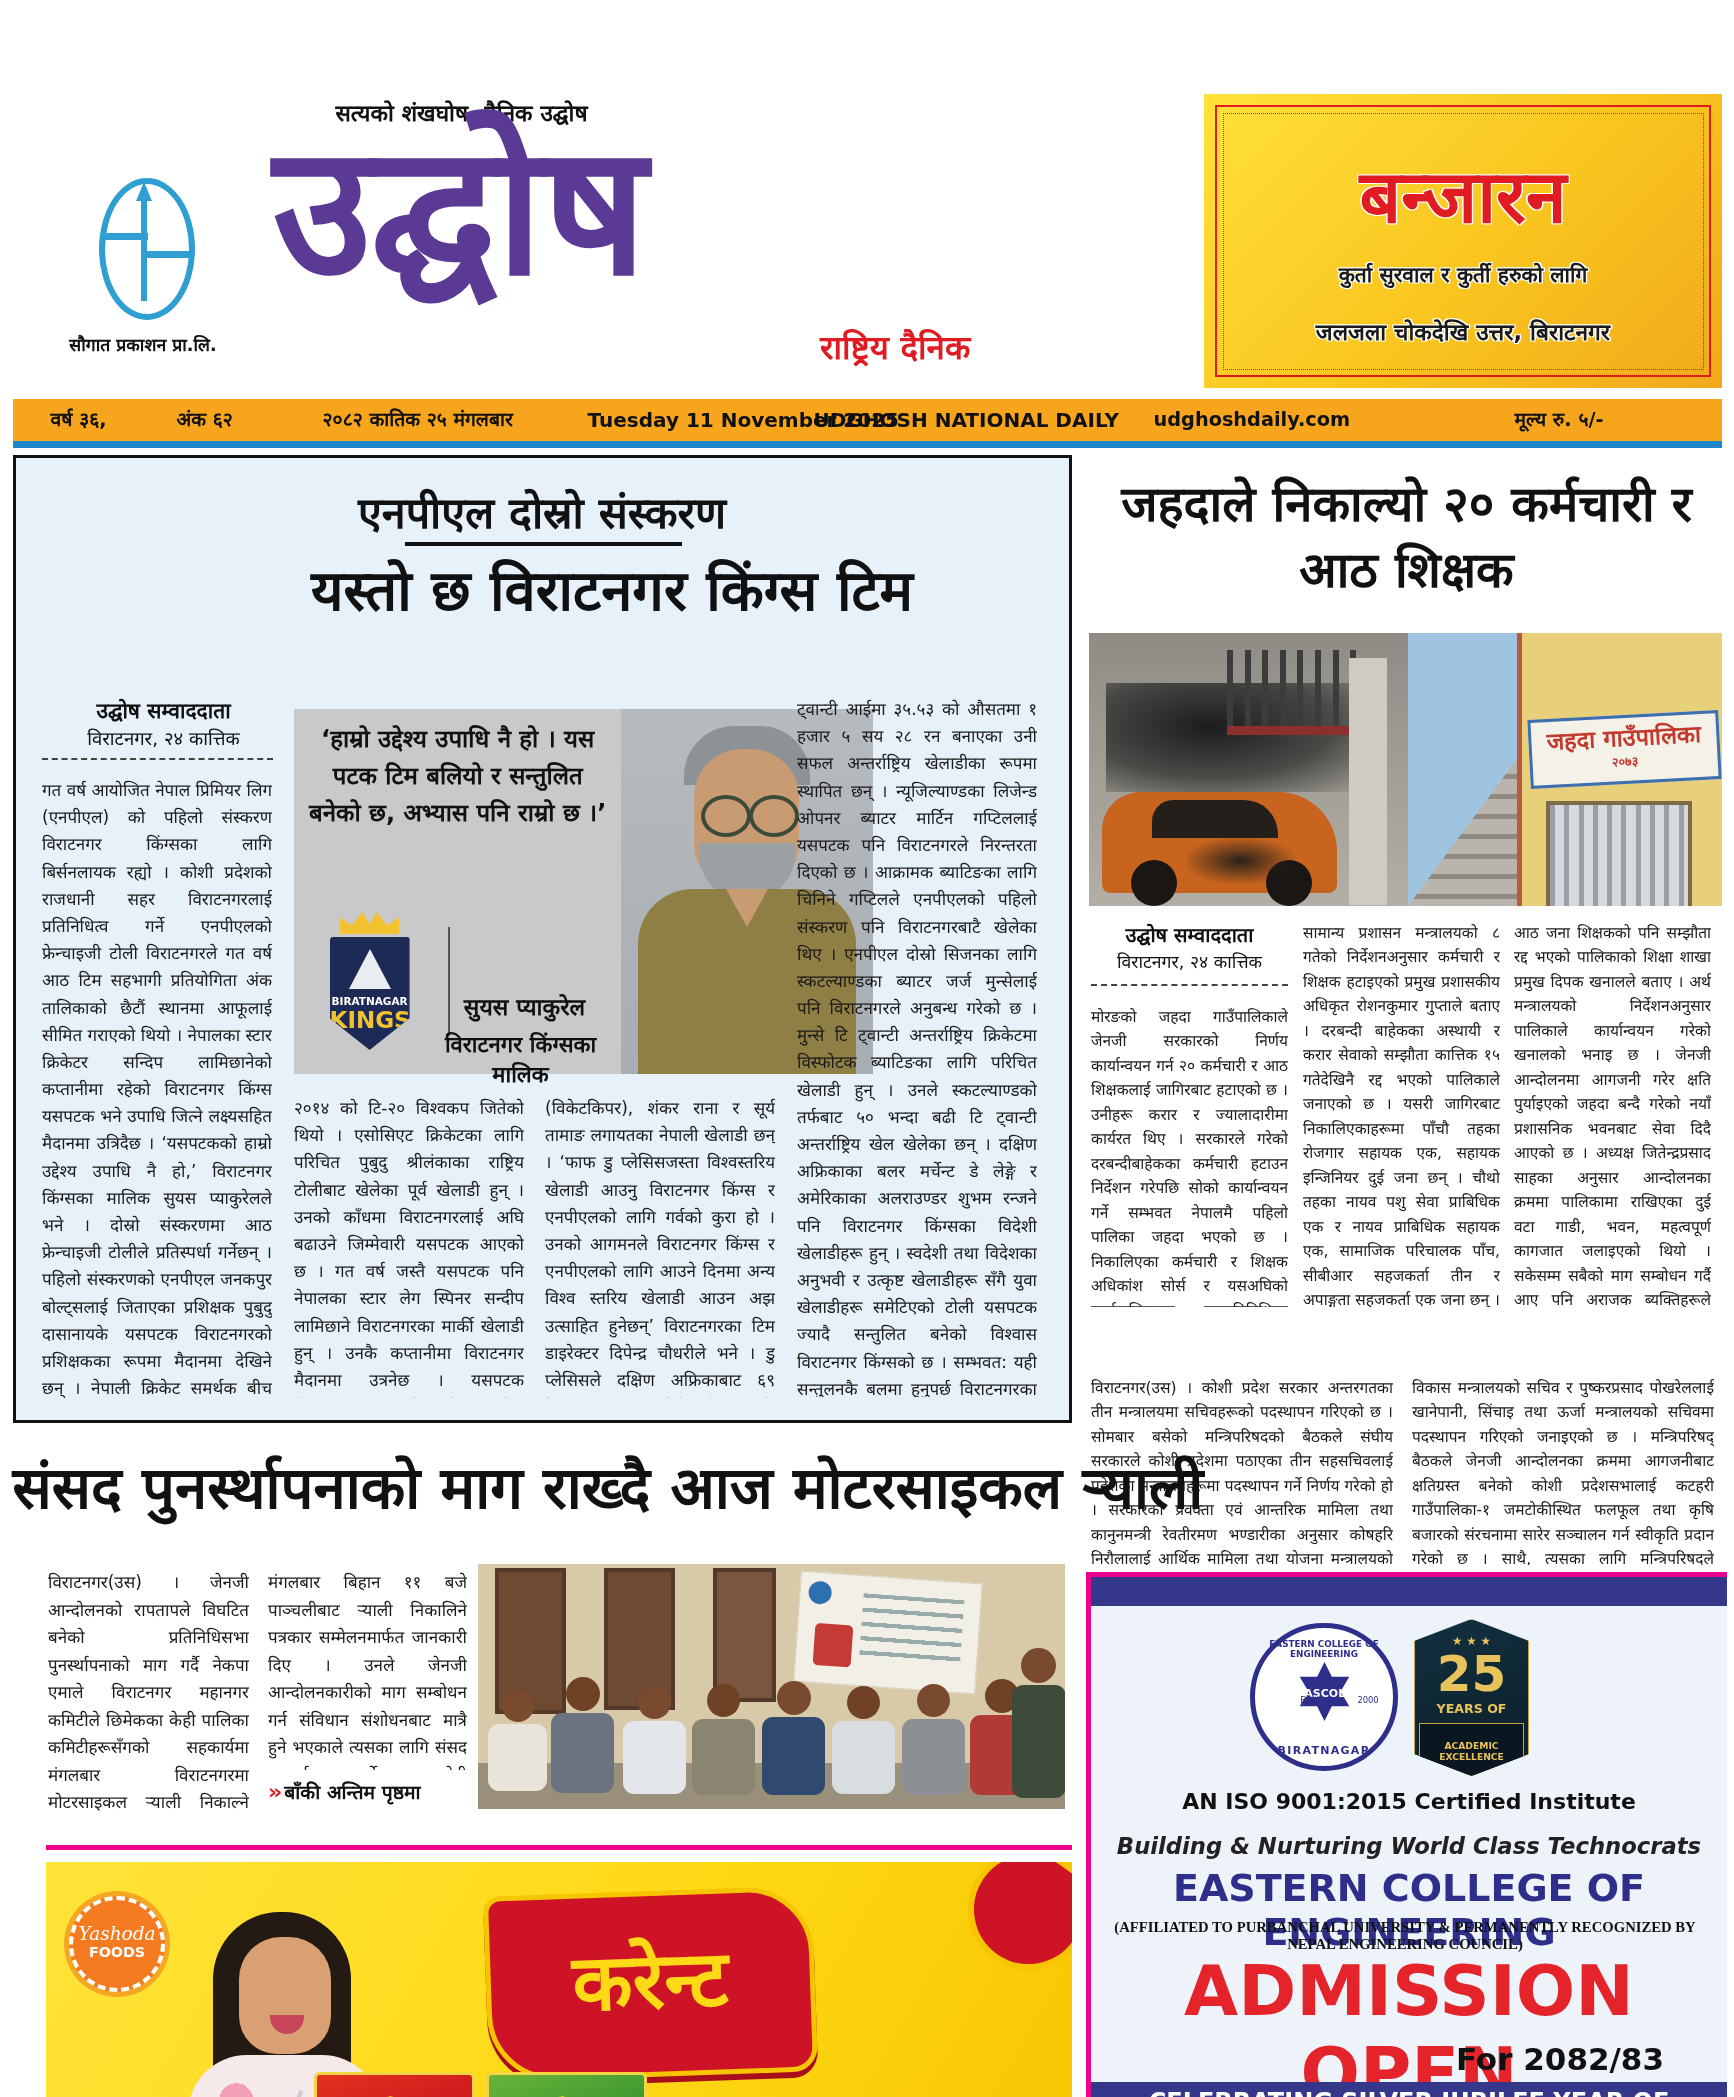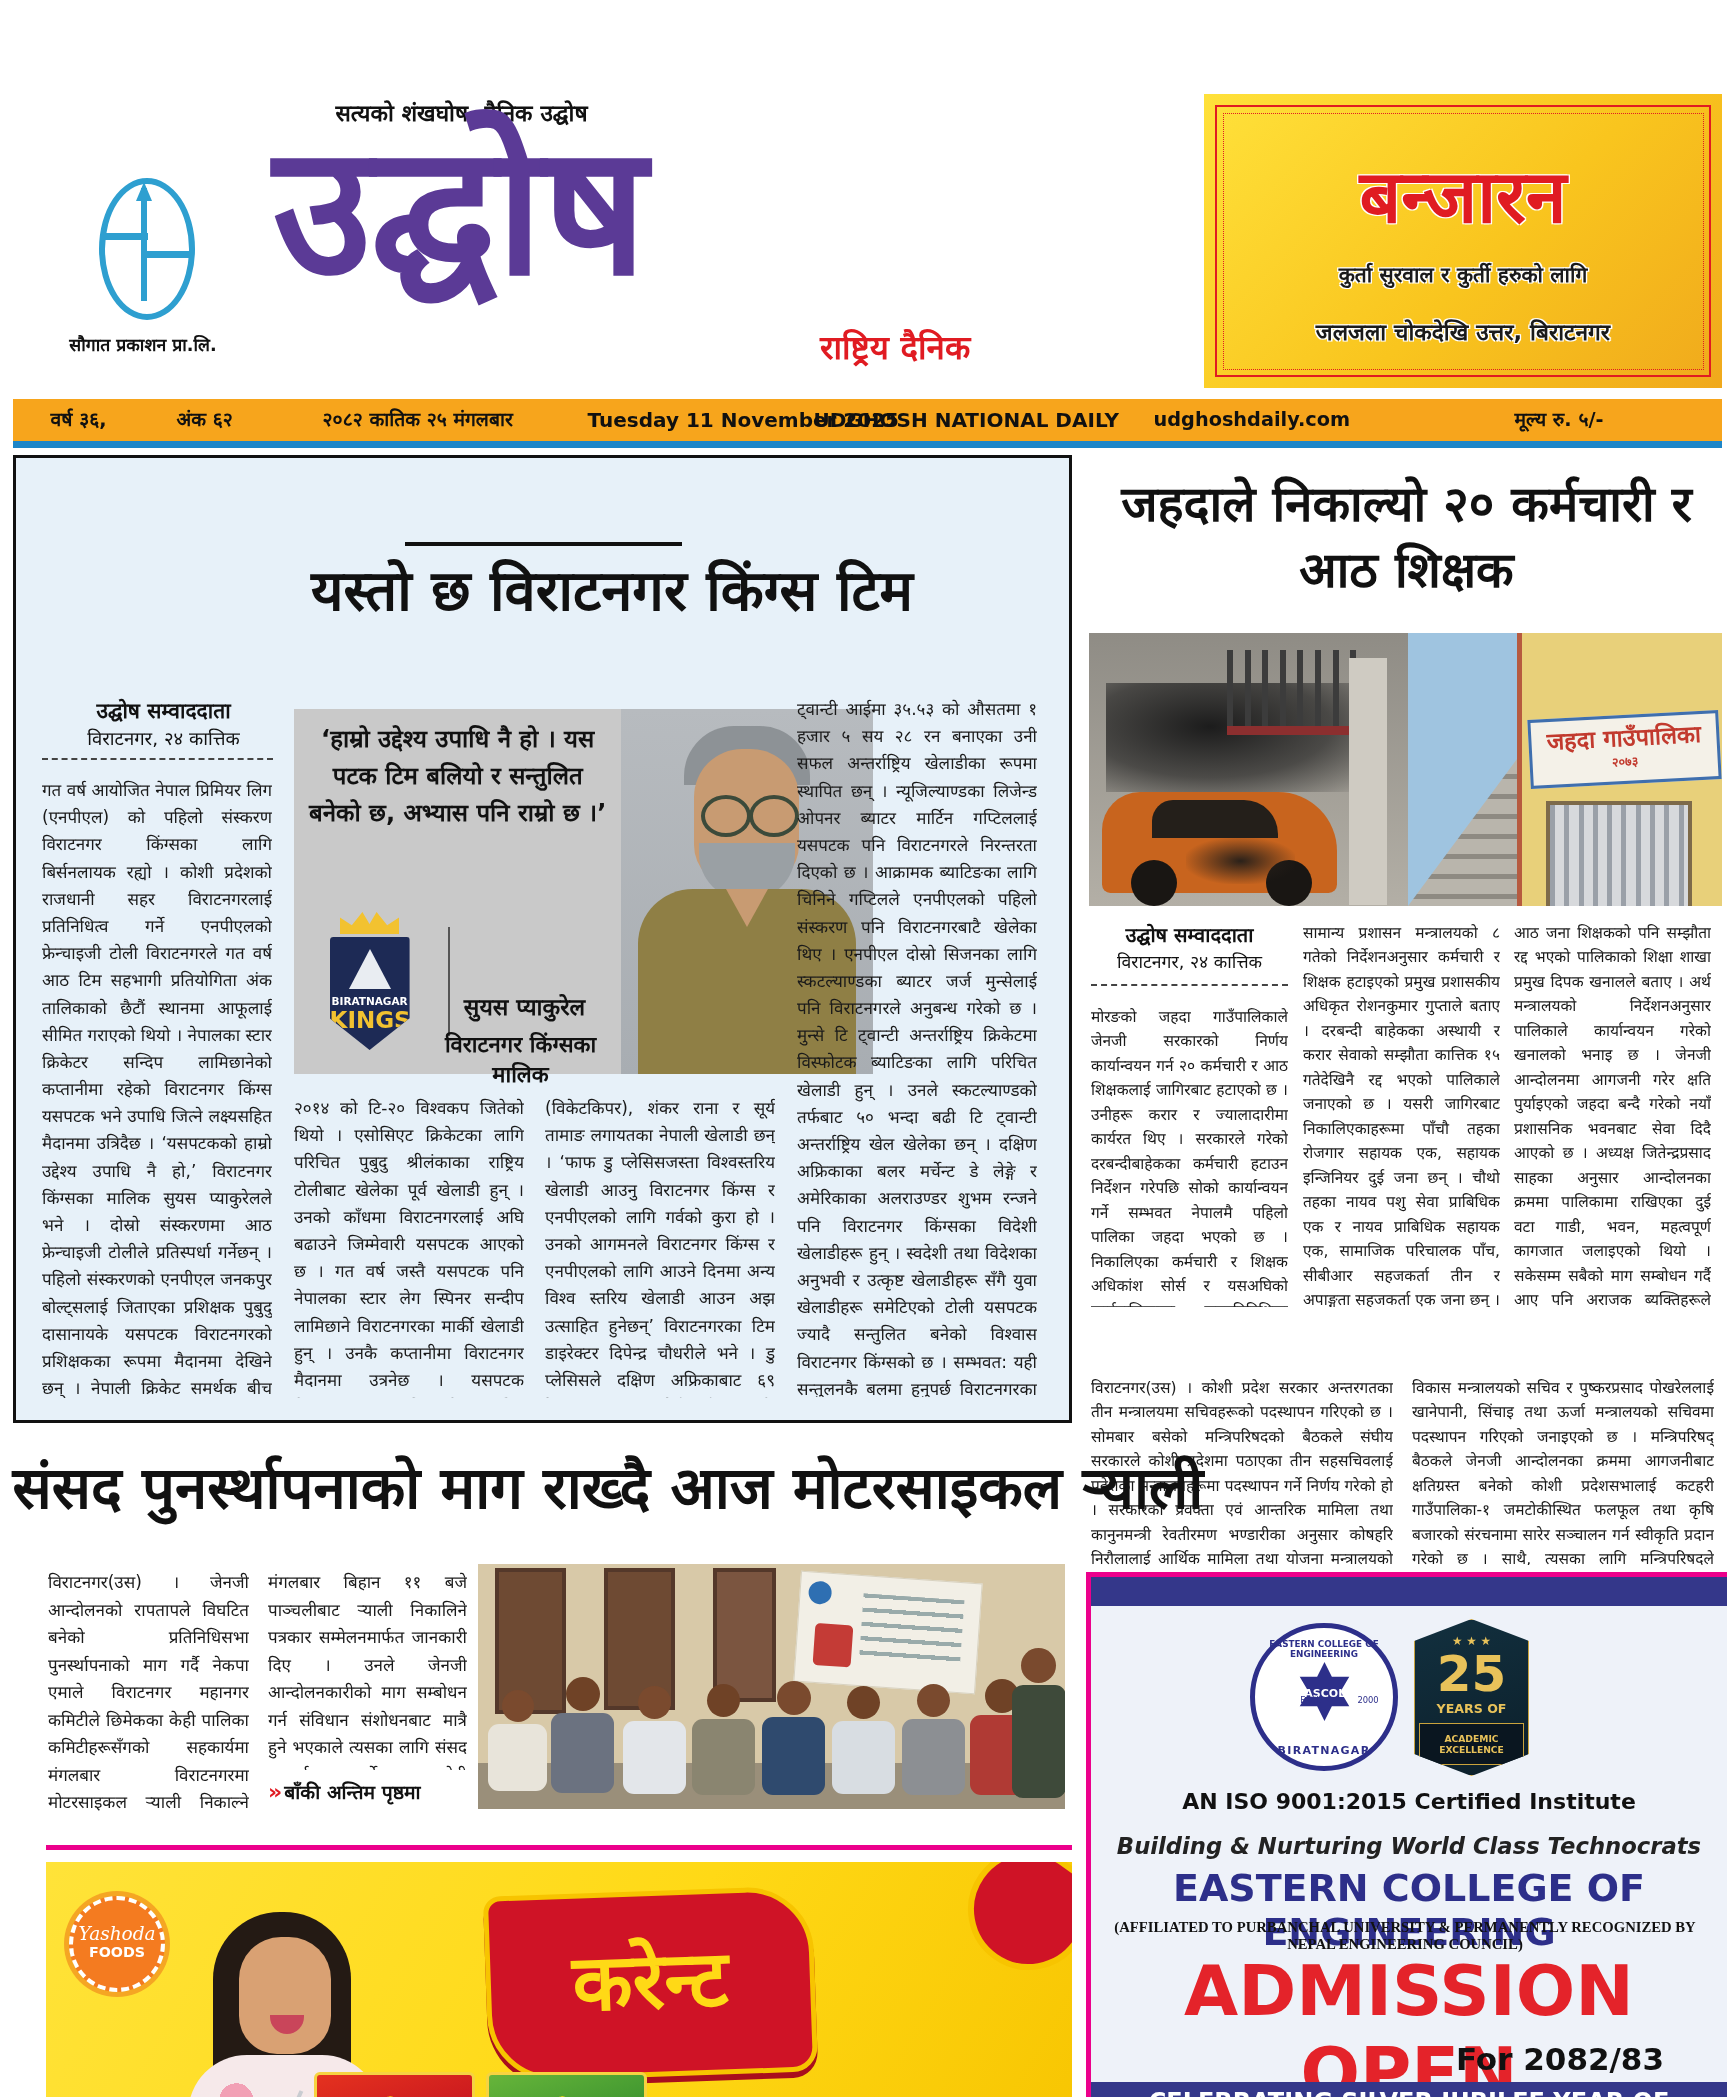--- a/index.html
+++ b/index.html
@@ -42,20 +42,21 @@
     <span class="abs bold" style="left:164px;line-height:42px;font-size:19.3px;">अंक ६२</span>
     <span class="abs bold" style="left:310px;line-height:42px;font-size:19.3px;">२०८२ कातिक २५ मंगलबार</span>
     <span class="abs bold" style="left:575px;line-height:42px;font-size:20px;">Tuesday 11 November 2025</span>
     <span class="abs bold" style="left:801px;line-height:42px;font-size:20px;">UDGHOSH NATIONAL DAILY</span>
     <span class="abs bold" style="left:1141px;line-height:42px;font-size:19.3px;">udghoshdaily.com</span>
     <span class="abs bold" style="left:1502px;line-height:42px;font-size:19.3px;">मूल्य रु. ५/-</span>
   </div>
   <div class="abs" style="left:12.6px;top:441px;width:1709px;height:6.7px;background:#1d86c8;"></div>
 
   <div class="abs" style="left:12.6px;top:455px;width:1053px;height:962px;background:#e7f1f9;border:3.4px solid #111;"></div>
+  <div class="abs bold ctr" style="left:12.6px;top:482px;width:1059px;font-size:43px;">एनपीएल दोस्रो संस्करण</div>
   <div class="abs" style="left:405px;top:542px;width:277px;height:3.8px;background:#111;"></div>
   <div class="abs bold ctr" style="left:12.6px;top:550px;width:1199px;font-size:56px;">यस्तो छ विराटनगर किंग्स टिम</div>
 
   <div class="abs bold" style="left:63px;top:696px;width:201px;font-size:21px;text-align:center;">उद्घोष सम्वाददाता</div>
   <div class="abs ctr" style="left:63px;top:725px;width:201px;font-size:18.5px;">विराटनगर, २४ कात्तिक</div>
   <div class="abs dashsep" style="left:42px;top:758px;width:231px;"></div>
 
   <div class="abs" style="left:294px;top:709px;width:327px;height:365px;background:#c9c9c9;">
     <div class="abs bold ctr" style="left:11.7px;top:11.7px;width:304px;font-size:24px;line-height:1.55;color:#111;">‘हाम्रो उद्देश्य उपाधि नै हो । यस पटक टिम बलियो र सन्तुलित बनेको छ, अभ्यास पनि राम्रो छ ।’</div>
 
@@ -219,21 +220,21 @@
       <div class="abs bold ctr" style="left:36px;top:59px;width:67px;font-size:11px;color:#fff;">EASCOLL</div>
       <div class="abs" style="left:14.3px;top:67px;font-size:8.4px;color:#2d2f8a;margin-left:31px;">Estd.</div>
       <div class="abs" style="right:14.3px;top:67px;font-size:8.4px;color:#2d2f8a;">2000</div>
       <div class="abs ctr bold" style="left:0;bottom:9.2px;width:100%;font-size:11px;color:#2d2f8a;letter-spacing:1.3px;">BIRATNAGAR</div>
     </div>
 
     <div class="abs" style="left:323px;top:42px;width:113px;height:155px;background:linear-gradient(160deg,#12303f,#0c1f2a);clip-path:polygon(50% 0,100% 14%,100% 86%,50% 100%,0 86%,0 14%);border:1.7px solid #caa33c;">
       <div class="ctr" style="margin-top:14.3px;color:#e8c25a;font-size:11.7px;">★ ★ ★</div>
       <div class="ctr bold" style="font-size:50px;color:#e8c25a;line-height:1.05;">25</div>
       <div class="ctr bold" style="font-size:12.6px;color:#e8c25a;">YEARS OF</div>
-      <div class="ctr bold" style="margin:7.6px 4.2px 0;background:#0a1620;border:1.3px solid #caa33c;color:#e8c25a;font-size:9.2px;padding:9px 0;">ACADEMIC EXCELLENCE</div>
+      <div class="ctr bold" style="margin:7.6px 4.2px 0;background:#0a1620;border:1.3px solid #caa33c;color:#e8c25a;font-size:9.2px;padding:16px 0;">ACADEMIC EXCELLENCE</div>
     </div>
 
     <div class="abs bold ctr" style="left:0;top:212px;width:100%;font-size:22px;">AN ISO 9001:2015 Certified Institute</div>
     <div class="abs ctr" style="left:0;top:256px;width:100%;font-size:22.7px;font-style:italic;font-weight:bold;color:#222;">Building &amp; Nurturing World Class Technocrats</div>
     <div class="abs bold ctr" style="left:0;top:289px;width:100%;font-size:38px;color:#2d2f8a;">EASTERN COLLEGE OF ENGINEERING</div>
     <div class="abs bold ctr" style="left:10px;top:342px;width:608px;font-size:14.7px;font-family:Liberation Serif, serif;">(AFFILIATED TO PURBANCHAL UNIVERSITY &amp; PERMANENTLY RECOGNIZED BY NEPAL ENGINEERING COUNCIL)</div>
     <div class="abs bold ctr" style="left:0;top:373px;width:100%;font-size:70px;color:#e4232a;">ADMISSION OPEN</div>
     <div class="abs bold" style="right:63px;top:464px;font-size:31px;color:#111;">For 2082/83</div>
     <div class="abs bold ctr" style="left:0;top:505px;width:100%;height:40px;line-height:40px;background:#34378a;color:#fff;font-size:24px;">CELEBRATING SILVER JUBILEE YEAR OF EXCELLENCE</div>
 

